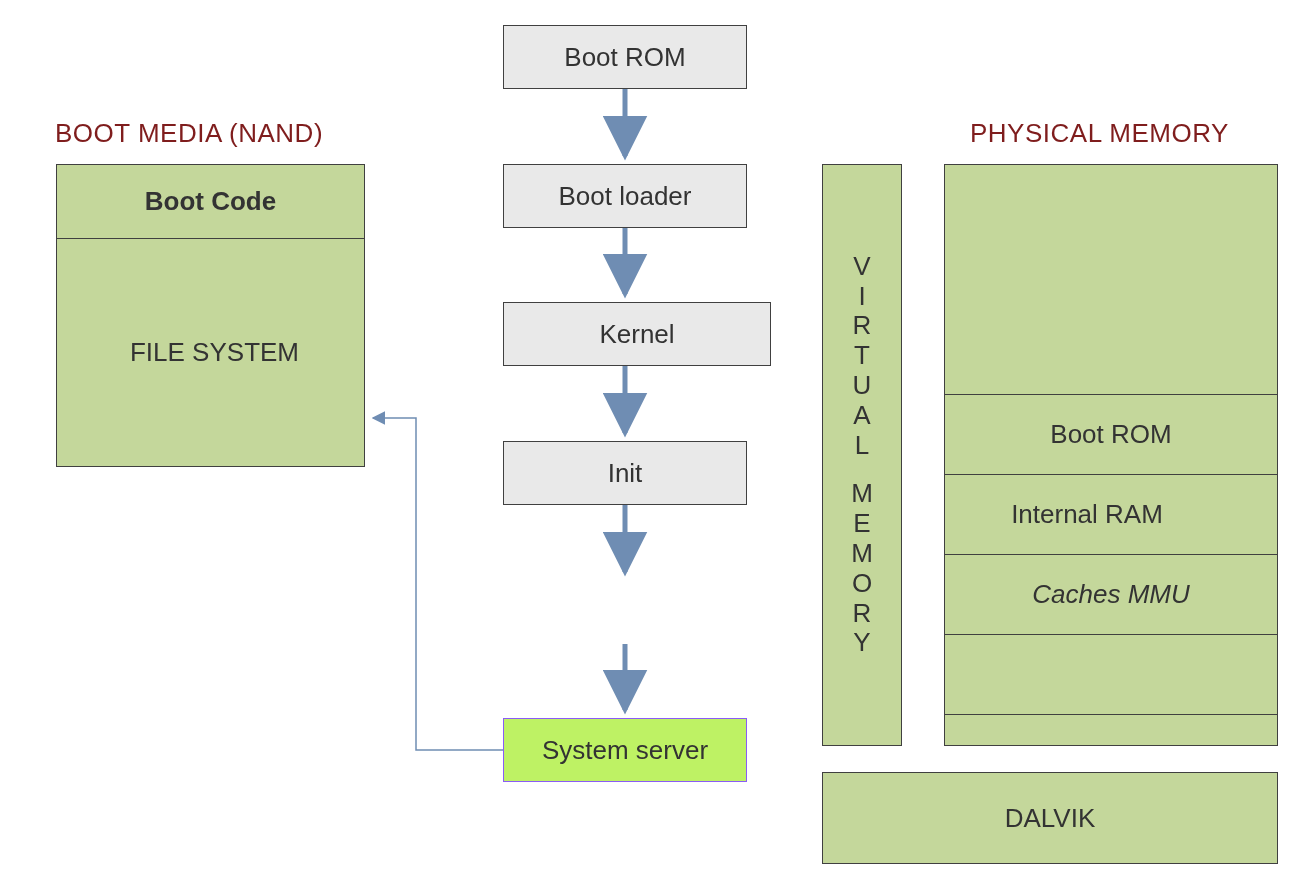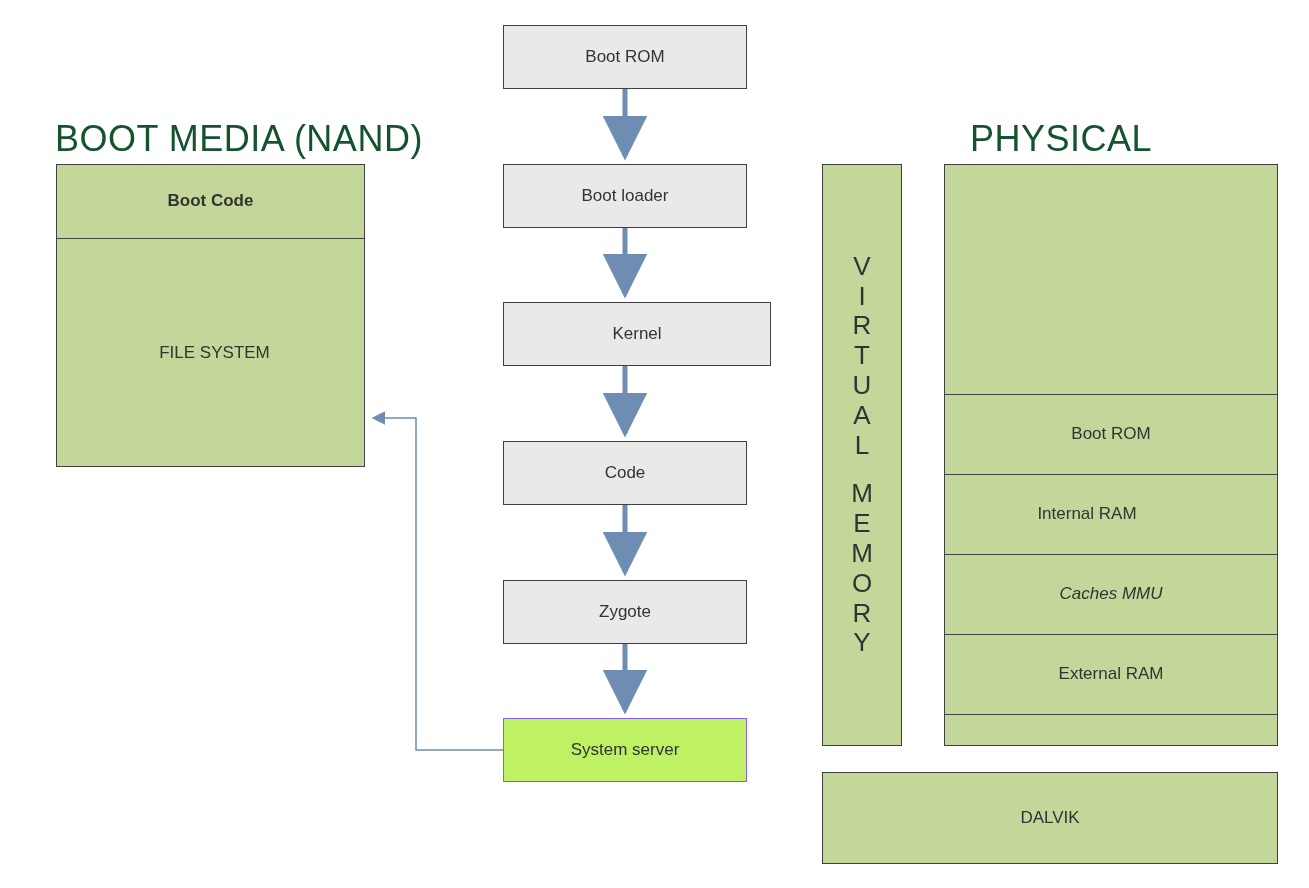--- a/index.html
+++ b/index.html
@@ -13,39 +13,39 @@
     width: 1309px;
     height: 888px;
   }
   .box {
     position: absolute;
     box-sizing: border-box;
     display: flex;
     align-items: center;
     justify-content: center;
     text-align: center;
-    font-size: 17px;
+    font-size: 26px;
     color: #333;
   }
   .gray-box {
     background: #e9e9e9;
     border: 1px solid #404040;
   }
   .green-box {
     background: #c4d79b;
     border: 1px solid #404040;
   }
   .green-solid {
     background: #bef264;
     border: 1px solid #8b5cf6;
   }
   .heading {
     position: absolute;
-    font-size: 36px;
-    color: #14532d;
+    font-size: 26px;
+    color: #7f1d1d;
     letter-spacing: 0.5px;
   }
   .vertical-text {
     display: flex;
     flex-direction: column;
     align-items: center;
     justify-content: center;
     line-height: 1.15;
     font-size: 26px;
     color: #333;
@@ -63,22 +63,21 @@
 <body>
 
 <div class="canvas">
 
   <div class="heading" style="left:55px; top:118px;">BOOT MEDIA (NAND)</div>
   <div class="heading" style="left:970px; top:118px;">PHYSICAL MEMORY</div>
 
   <div class="box gray-box" style="left:503px; top:25px;  width:244px; height:64px;">Boot ROM</div>
   <div class="box gray-box" style="left:503px; top:164px; width:244px; height:64px;">Boot loader</div>
   <div class="box gray-box" style="left:503px; top:302px; width:268px; height:64px;">Kernel</div>
-  <div class="box gray-box" style="left:503px; top:441px; width:244px; height:64px;">Code</div>
-  <div class="box gray-box" style="left:503px; top:580px; width:244px; height:64px;">Zygote</div>
+  <div class="box gray-box" style="left:503px; top:441px; width:244px; height:64px;">Init</div>
   <div class="box green-solid" style="left:503px; top:718px; width:244px; height:64px;">System server</div>
 
   <div class="box green-box" style="left:56px; top:164px; width:309px; height:303px;"></div>
   <div class="box" style="left:56px; top:164px; width:309px; height:74px; border-bottom:0;font-weight:bold;">Boot Code</div>
   <div style="position:absolute; left:56px; top:238px; width:309px; height:0; border-top:1px solid #404040;"></div>
   <div class="box" style="left:44px; top:238px; width:341px; height:229px;">FILE SYSTEM</div>
 
   <div class="box green-box vertical-text" style="left:822px; top:164px; width:80px; height:582px;">
     <span>V</span>
     <span>I</span>
@@ -98,21 +97,20 @@
 
   <div class="box green-box" style="left:944px; top:164px; width:334px; height:582px;"></div>
 
   <div style="position:absolute; left:944px; top:394px; width:334px; height:0; border-top:1px solid #404040;"></div>
   <div class="box" style="left:944px; top:394px; width:334px; height:80px;">Boot ROM</div>
   <div style="position:absolute; left:944px; top:474px; width:334px; height:0; border-top:1px solid #404040;"></div>
   <div class="box" style="left:944px; top:474px; width:286px; height:80px;">Internal RAM</div>
   <div style="position:absolute; left:944px; top:554px; width:334px; height:0; border-top:1px solid #404040;"></div>
   <div class="box" style="left:944px; top:554px; width:334px; height:80px;font-style:italic;">Caches MMU</div>
   <div style="position:absolute; left:944px; top:634px; width:334px; height:0; border-top:1px solid #404040;"></div>
-  <div class="box" style="left:944px; top:634px; width:334px; height:80px;">External RAM</div>
   <div style="position:absolute; left:944px; top:714px; width:334px; height:0; border-top:1px solid #404040;"></div>
 
   <div class="box green-box" style="left:822px; top:772px; width:456px; height:92px;">DALVIK</div>
 
   <svg class="overlay" viewBox="0 0 1309 888">
     <defs>
       <marker id="arrowHead" viewBox="0 0 10 10" refX="9" refY="5" markerWidth="9" markerHeight="9" orient="auto-start-reverse">
         <path d="M0,0 L10,5 L0,10 Z" fill="#6f8db3"></path>
       </marker>
     </defs>

